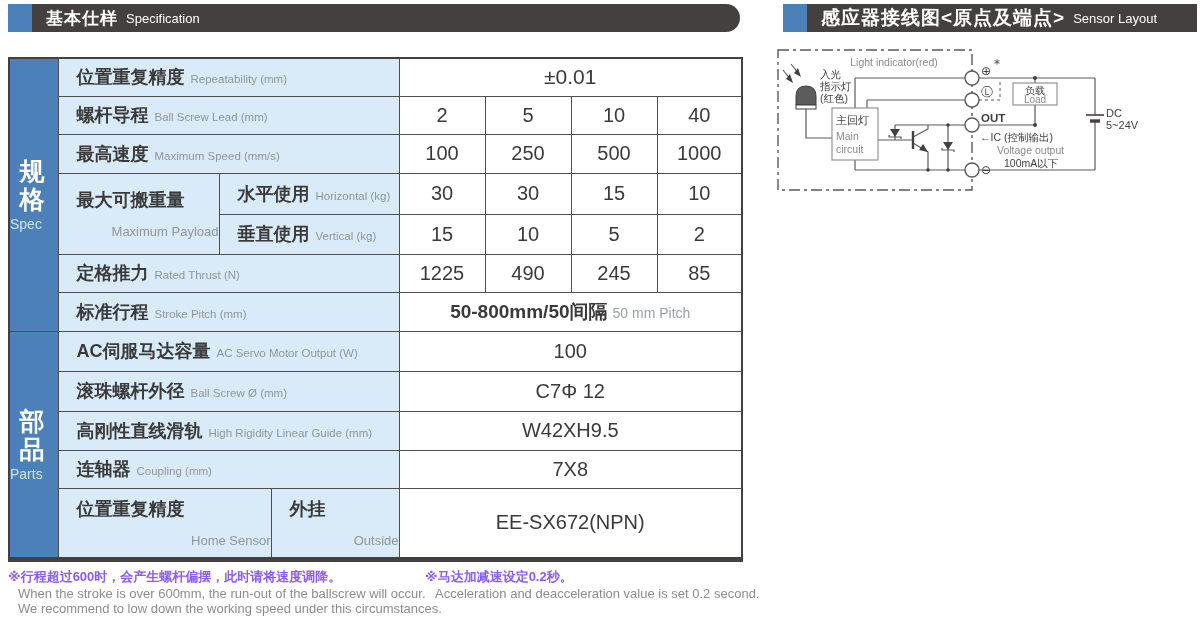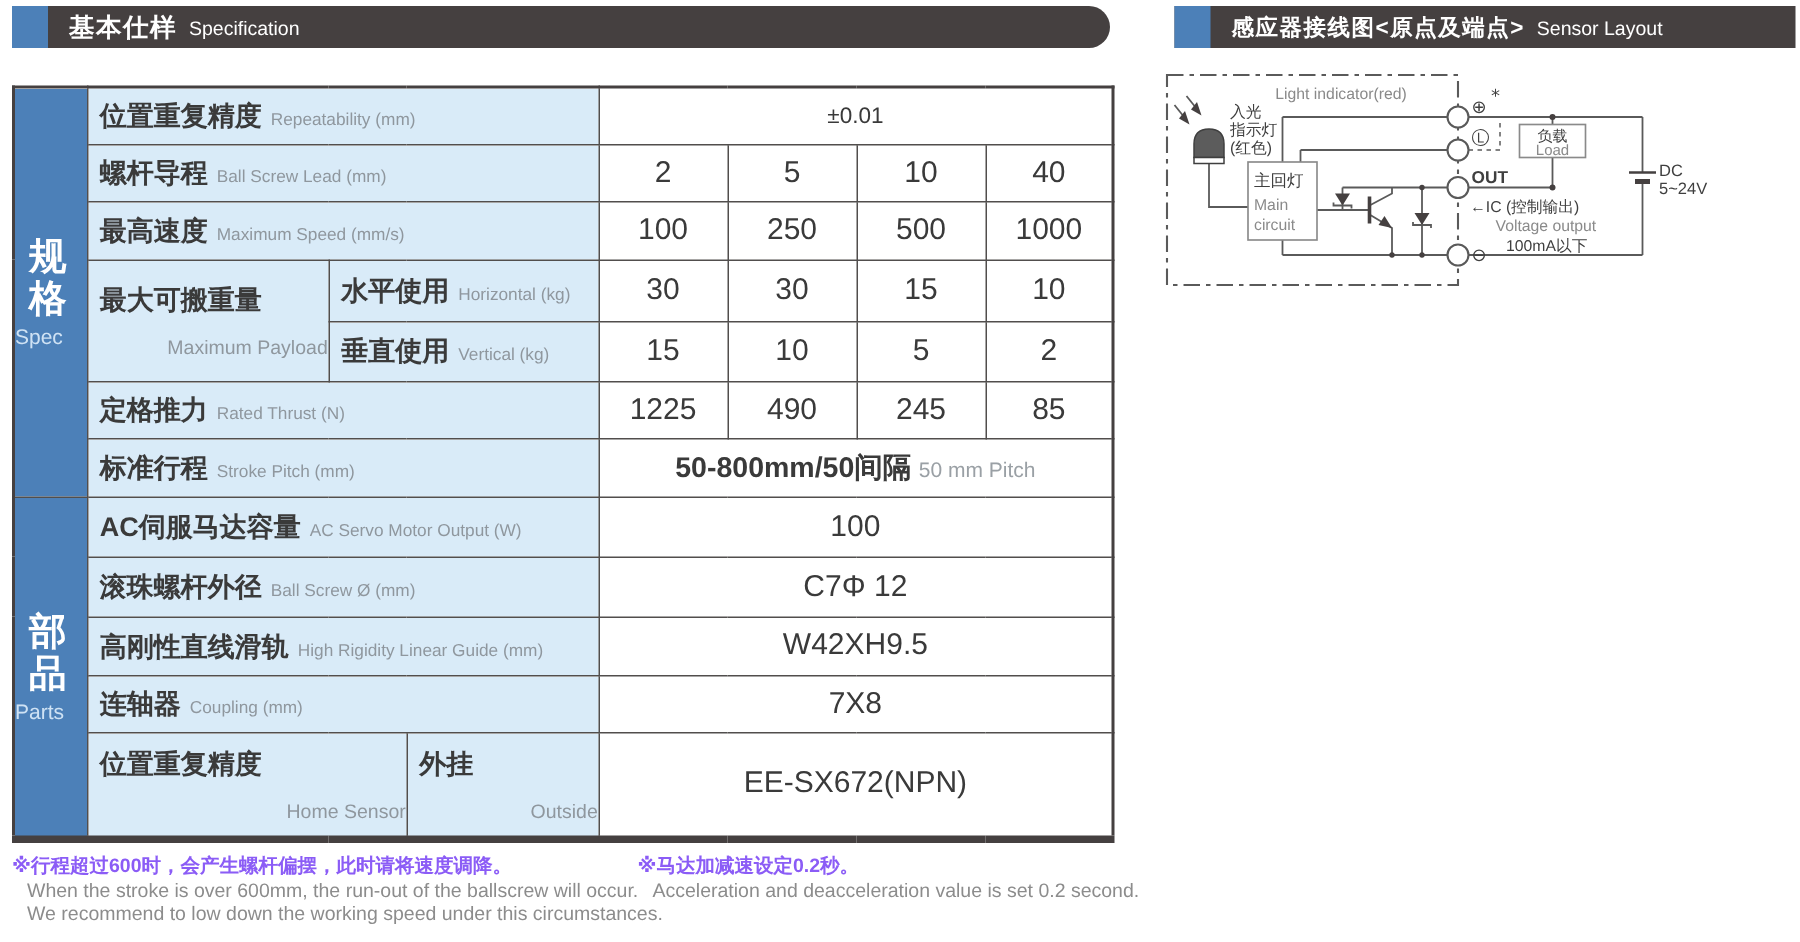--- a/index.html
+++ b/index.html
@@ -8,38 +8,38 @@
 
   
   .hbar { position:absolute; top:4px; height:28px; background:#454040; display:flex; align-items:center; }
   .hbar .sq { width:24px; height:100%; background:#4c80b8; flex:0 0 auto; }
   .hbar .zh { color:#fff; font-weight:bold; margin-left:14px; letter-spacing:1px; }
   .hbar .en { color:#fff; margin-left:8px; }
   #bar-spec { left:8px; width:732px;border-radius:14px; }
   #bar-spec .zh { font-size:17px; }
   #bar-spec .en { font-size:13px; }
   #bar-sensor { left:783px; width:414px; }
-  #bar-sensor .zh { font-size:15px; }
+  #bar-sensor .zh { font-size:19px; }
   #bar-sensor .en { font-size:13px; }
 
   
   table.spec { position:absolute; left:8px; top:57px; border-collapse:collapse;
                border:2px solid #454040; border-bottom:5px solid #454040; table-layout:fixed; }
   table.spec td { border:1px solid #514e4d; overflow:hidden; }
   td.sec { background:#4c80b8; text-align:left; vertical-align:middle; }
   td.sec .vzh { width:1.15em; margin:0 auto; word-break:break-all; line-height:1.12;
                 color:#fff; font-size:25px; font-weight:bold; }
   td.sec .ven { color:#cfe2f4; font-size:14px; margin-top:3px; }
-  td.lbl { background:#d9ebf8; padding-left:8px; vertical-align:middle; }
+  td.lbl { background:#d9ebf8; padding-left:18px; vertical-align:middle; }
   td.lbl .zh { font-size:18px; font-weight:600; color:#3a3a3a; }
   td.lbl .en { font-size:11.5px; color:#8f979e; margin-left:6px; }
   td.lbl .en2 { font-size:13px; color:#8f979e; display:block; margin-top:12px;text-align:right; }
   td.val { background:#fff; text-align:center; vertical-align:middle;
            font-size:20px; color:#3a3a3a; }
-  td.val.big { font-size:15px; }
+  td.val.big { font-size:21px; }
   td.val .vzh { font-size:19px; font-weight:600; color:#3a3a3a; }
   td.val .ven { font-size:14px; color:#9aa0a5; margin-left:5px; }
 
   
   .note-zh { position:absolute; font-size:13px; font-weight:bold; color:#8b5cf6; }
   .note-en { position:absolute; font-size:13px; color:#8c8c8c; }
 
   
   #diagram { position:absolute; left:770px; top:45px; }
   .dashbox { fill:none; stroke:#5a5a5a; stroke-width:1.4; stroke-dasharray:11 4 3 4; }

